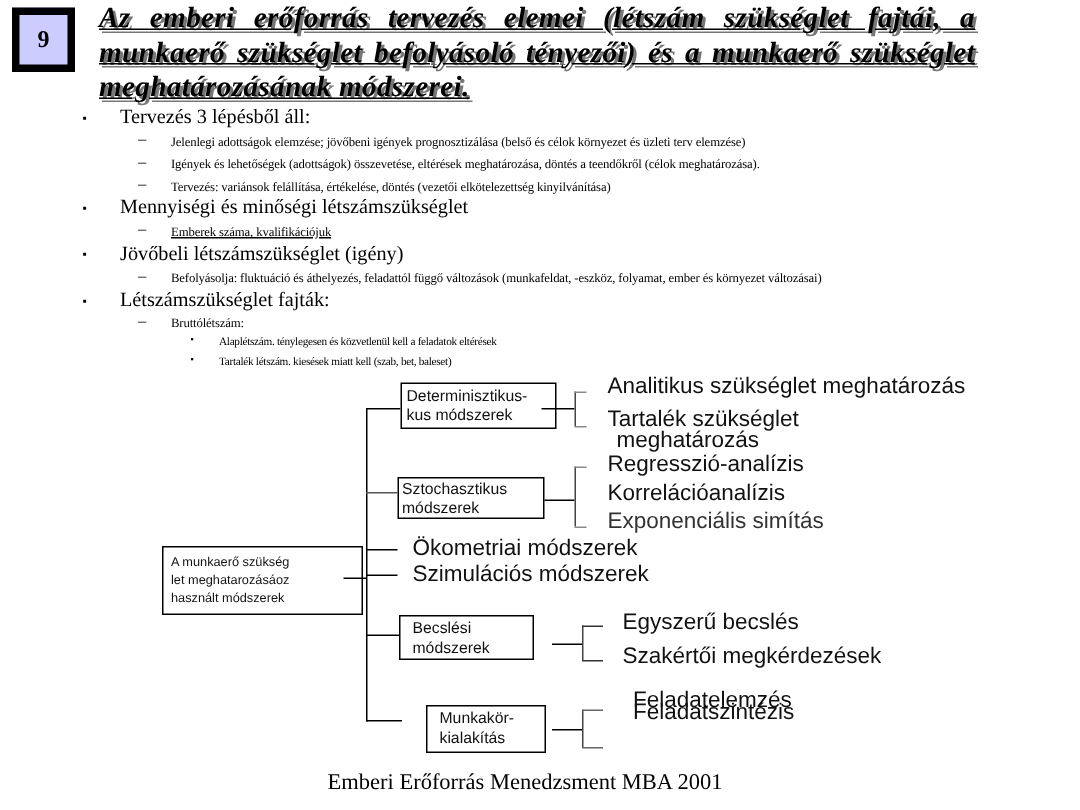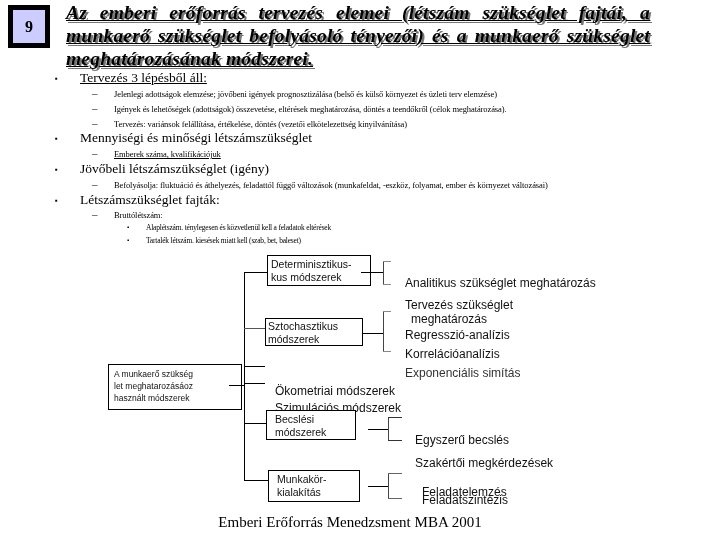--- a/index.html
+++ b/index.html
@@ -5,39 +5,39 @@
   html, body { margin:0; padding:0; }
   body { width:720px; height:540px; background:#ffffff; position:relative; overflow:hidden; font-family:"Liberation Serif", serif; color:#000; }
   .abs { position:absolute; }
   .slide-num { left:8px; top:5px; width:32px; height:33px; border:5px solid #000; background:#ccccff; display:flex; align-items:center; justify-content:center; font-family:"Liberation Serif", serif; font-weight:bold; font-size:16px; }
   .title { left:66px; top:1px; width:584px; font-family:"Liberation Serif", serif; font-weight:bold; font-style:italic; font-size:19.5px; line-height:23px; text-decoration:underline; text-align:justify; text-align-last:left; text-shadow:2px 2px 0 #777; letter-spacing:0.2px; }
   .bul { font-size:13.5px; line-height:16px; white-space:nowrap; }
   .bul-marker { font-size:8px; }
   .sub { font-size:8.5px; line-height:11px; white-space:nowrap; letter-spacing:-0.1px; }
   .sub2 { font-size:7.5px; line-height:10px; white-space:nowrap; letter-spacing:-0.2px; }
   .dash { font-size:11px; }
-  .dia { font-family:"Liberation Sans", sans-serif; font-size:12px; line-height:13px; white-space:nowrap; color:#111;margin-top:26px; }
+  .dia { font-family:"Liberation Sans", sans-serif; font-size:15px; line-height:13px; white-space:nowrap; color:#111; }
   .box { position:absolute; border:1px solid #000; background:#fff; box-sizing:border-box; padding:2px 3px; font-family:"Liberation Sans", sans-serif; font-size:10.5px; line-height:13px; color:#111; }
   .hl { position:absolute; height:1px; background:#000; }
   .vl { position:absolute; width:1px; background:#000; }
   .footer { left:0; width:700px; top:514px; text-align:center; font-size:15px; font-family:"Liberation Serif", serif; }
 </style>
 </head>
 <body>
 
 <div class="abs slide-num">
     <span>9</span>
   </div>
 
 <div class="abs title">Az emberi erőforrás tervezés elemei (létszám szükséglet fajtái, a munkaerő szükséglet befolyásoló tényezői) és a munkaerő szükséglet meghatározásának módszerei.</div>
 
 <span class="abs bul-marker" style="left:55px;top:74px;">▪</span>
-<div class="abs bul" style="left:80px;top:70px;text-decoration:underline;">Tervezés 3 lépésből áll:</div>
+<div class="abs bul" style="left:80px;top:70px;">Tervezés 3 lépésből áll:</div>
 <span class="abs dash" style="left:92px;top:87px;">–</span>
-<div class="abs sub" style="left:114px;top:89px;">Jelenlegi adottságok elemzése; jövőbeni igények prognosztizálása (belső és külső környezet és üzleti terv elemzése)</div>
+<div class="abs sub" style="left:114px;top:89px;">Jelenlegi adottságok elemzése; jövőbeni igények prognosztizálása (belső és célok környezet és üzleti terv elemzése)</div>
 <span class="abs dash" style="left:92px;top:102px;">–</span>
 <div class="abs sub" style="left:114px;top:104px;text-align:center;">Igények és lehetőségek (adottságok) összevetése, eltérések meghatározása, döntés a teendőkről (célok meghatározása).</div>
 <span class="abs dash" style="left:92px;top:117px;">–</span>
 <div class="abs sub" style="left:114px;top:119px;">Tervezés: variánsok felállítása, értékelése, döntés (vezetői elkötelezettség kinyilvánítása)</div>
 
 <span class="abs bul-marker" style="left:55px;top:134px;">▪</span>
 <div class="abs bul" style="left:80px;top:130px;">Mennyiségi és minőségi létszámszükséglet</div>
 <span class="abs dash" style="left:92px;top:147px;">–</span>
 <div class="abs sub" style="left:114px;top:149px;text-decoration:underline;">Emberek száma, kvalifikációjuk</div>
 
@@ -69,21 +69,21 @@
   <div class="hl" style="left:244px;top:272px;width:23px;"></div>
   <div class="box" style="left:267px;top:255px;width:104px;height:31px;">
     <div>Determinisztikus-</div>
     <div>kus módszerek</div>
   </div>
   <div class="hl" style="left:361px;top:272px;width:22px;"></div>
   <div class="vl" style="left:383px;top:261px;height:23px;background:#444;"></div>
   <div class="hl" style="left:383px;top:261px;width:8px;background:#888;"></div>
   <div class="hl" style="left:383px;top:284px;width:8px;background:#888;"></div>
   <div class="abs dia" style="left:405px;top:251px;">Analitikus szükséglet meghatározás</div>
-  <div class="abs dia" style="left:405px;top:273px;">Tervezés szükséglet</div>
+  <div class="abs dia" style="left:405px;top:273px;">Tartalék szükséglet</div>
   <div class="abs dia" style="left:411px;top:287px;">meghatározás</div>
 
   <div class="hl" style="left:244px;top:328px;width:21px;background:#555;"></div>
   <div class="box" style="left:265px;top:318px;width:98px;height:28px;padding:1px 2px;">
     <div>Sztochasztikus</div>
     <div>módszerek</div>
   </div>
   <div class="hl" style="left:363px;top:333px;width:20px;"></div>
   <div class="vl" style="left:383px;top:311px;height:40px;background:#444;"></div>
   <div class="hl" style="left:383px;top:311px;width:8px;background:#888;"></div>
@@ -104,21 +104,21 @@
     <div>módszerek</div>
   </div>
   <div class="hl" style="left:368px;top:429px;width:20px;"></div>
   <div class="vl" style="left:388px;top:417px;height:23px;background:#444;"></div>
   <div class="hl" style="left:388px;top:417px;width:14px;background:#333;"></div>
   <div class="hl" style="left:388px;top:440px;width:14px;background:#333;"></div>
   <div class="abs dia" style="left:415px;top:408px;">Egyszerű becslés</div>
   <div class="abs dia" style="left:415px;top:431px;">Szakértői megkérdezések</div>
 
   <div class="hl" style="left:244px;top:480px;width:24px;"></div>
-  <div class="box" style="left:268px;top:470px;width:92px;height:32px;padding:2px 8px;">
+  <div class="box" style="left:284px;top:470px;width:80px;height:32px;padding:2px 8px;">
     <div>Munkakör-</div>
     <div>kialakítás</div>
   </div>
   <div class="hl" style="left:368px;top:486px;width:20px;"></div>
   <div class="vl" style="left:388px;top:473px;height:25px;background:#444;"></div>
   <div class="hl" style="left:388px;top:473px;width:14px;background:#666;"></div>
   <div class="hl" style="left:388px;top:498px;width:14px;background:#666;"></div>
   <div class="abs dia" style="left:422px;top:460px;">Feladatelemzés</div>
   <div class="abs dia" style="left:422px;top:468px;">Feladatszintézis</div>
 </div>

